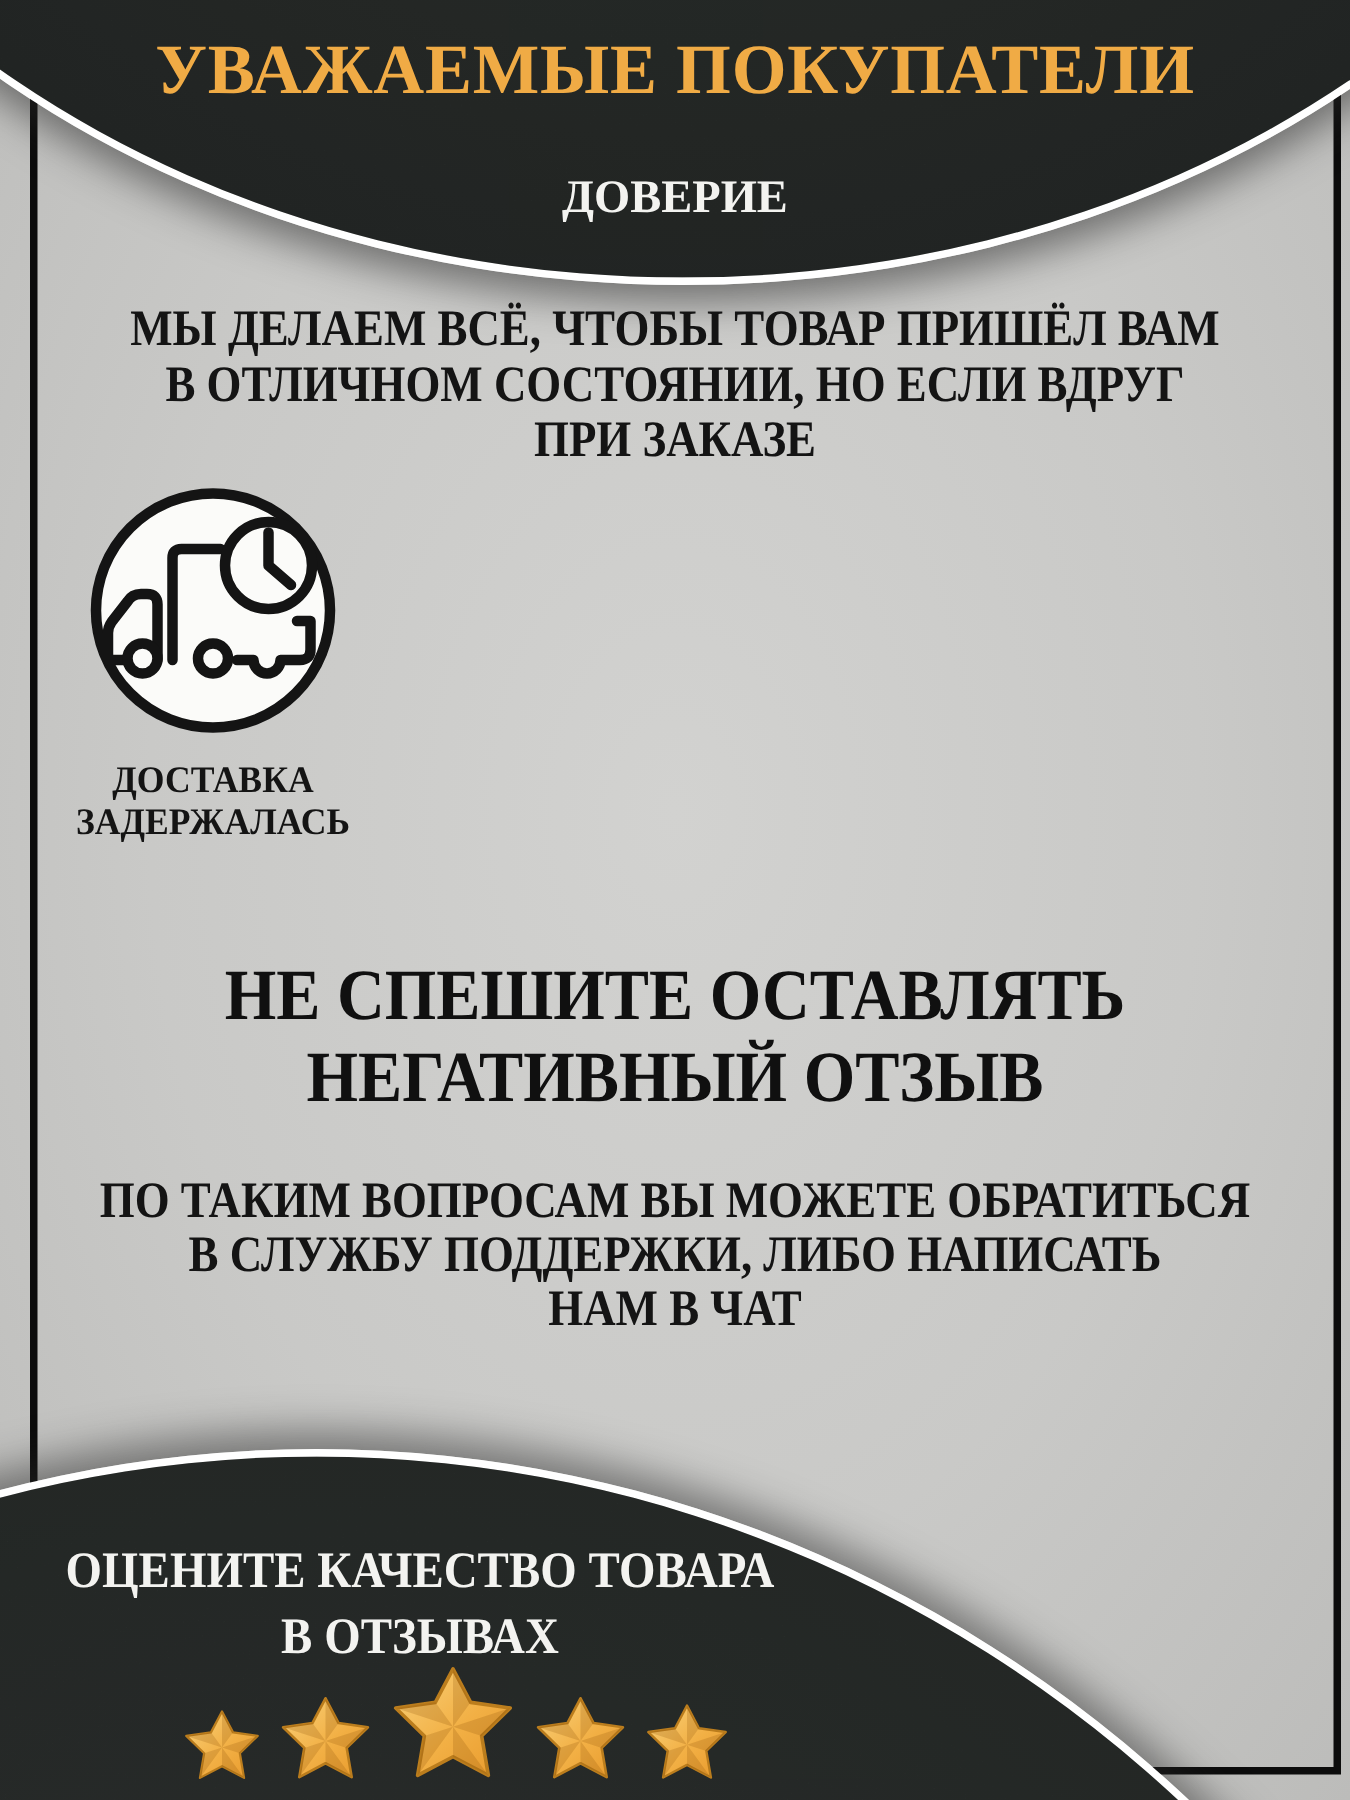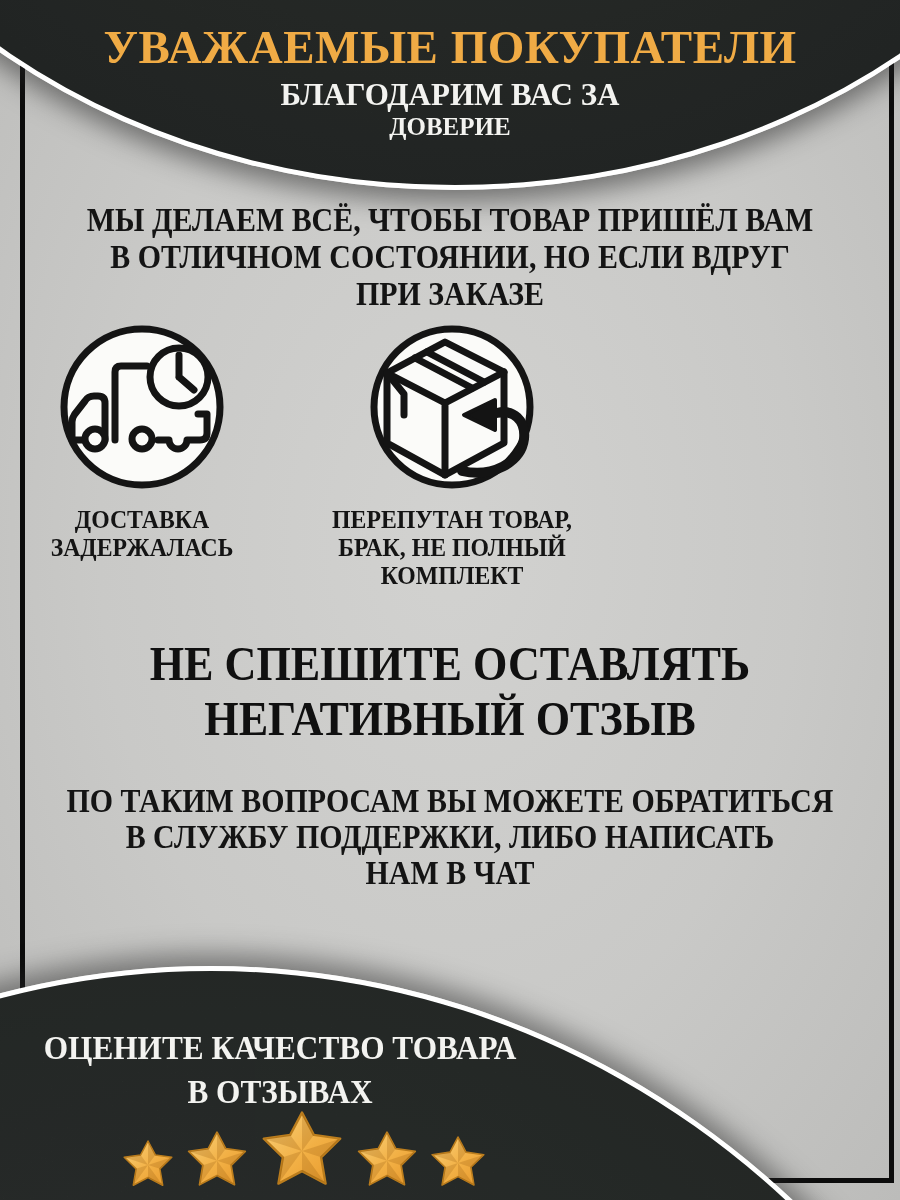--- a/index.html
+++ b/index.html
@@ -21,21 +21,21 @@
   .arc-bottom{left:-664px;top:966px;width:1740px;height:1840px;
            box-shadow:0 -12px 26px rgba(40,40,40,.5);}
   .grain{position:absolute;left:0;top:0;width:100%;height:100%;opacity:.16;}
   
   .txt{position:absolute;left:0;width:900px;text-align:center;z-index:3;
        transform-origin:center;color:#141414;}
   .gold{color:#f0ab45;}
   .white{color:#f3f3f0;}
   .title{top:20px;font-size:47px;letter-spacing:.5px;}
   .sub1{top:77px;font-size:31px;}
-  .sub2{top:113px;font-size:25px;}
+  .sub2{top:113px;font-size:31px;}
   .intro{top:201px;font-size:34px;line-height:37px;transform:scaleX(.88);}
   .headline{top:636px;font-size:48px;line-height:55px;transform:scaleX(.92);color:#101010;}
   .support{top:783px;font-size:34px;line-height:36px;transform:scaleX(.88);}
   
   .issue{position:absolute;top:322px;width:300px;text-align:center;z-index:3;}
   .issue .icon-wrap{display:inline-block;width:170px;height:170px;}
   .issue .label{margin-top:10px;font-size:25px;line-height:28px;color:#141414;
                 transform:scaleX(.95);transform-origin:center;}
   #issue-1{left:-8px;}
   #issue-2{left:302px;}
@@ -79,21 +79,20 @@
       </svg>
   </div>
 
   <div class="arc arc-bottom">
     <svg class="grain">
         <rect width="100%" height="100%" filter="url(#grain)"></rect>
       </svg>
   </div>
 
   <div class="txt title gold">УВАЖАЕМЫЕ ПОКУПАТЕЛИ</div>
-  <div class="txt sub1 white">БЛАГОДАРИМ ВАС ЗА</div>
   <div class="txt sub2 white">ДОВЕРИЕ</div>
 
   <div class="txt intro">
     <div>МЫ ДЕЛАЕМ ВСЁ, ЧТОБЫ ТОВАР ПРИШЁЛ ВАМ</div>
     <div>В ОТЛИЧНОМ СОСТОЯНИИ, НО ЕСЛИ ВДРУГ</div>
     <div>ПРИ ЗАКАЗЕ</div>
   </div>
 
   <div class="issue" id="issue-1">
     <span class="icon-wrap">
@@ -107,38 +106,20 @@
         <circle cx="122" cy="55" r="29" fill="#fbfbf9" stroke="#141414" stroke-width="7"></circle>
         <path d="M122,55 V33 M122,55 L137,68" stroke-width="7"></path>
       </svg>
     </span>
     <div class="label">
       <div>ДОСТАВКА</div>
       <div>ЗАДЕРЖАЛАСЬ</div>
     </div>
   </div>
 
-  <div class="issue" id="issue-2">
-    <span class="icon-wrap">
-      <svg class="icon" width="170" height="170" viewBox="0 0 170 170">
-        <circle cx="85" cy="85" r="78" fill="#fbfbf9" stroke="#141414" stroke-width="7"></circle>
-        <path d="M78,20 L137,50 L137,121 L78,153 L20,121 L20,51 Z" stroke-width="7"></path>
-        <path d="M20,51 L78,81 L137,50 M78,81 L78,153" stroke-width="7"></path>
-        <path d="M60,30 L117,60 M48,36 L105,66" stroke-width="7"></path>
-        <path d="M20,51 L37,72 L37,93" stroke-width="7"></path>
-        <path d="M95,149 C124,156 154,141 157,117 C159,98 146,87 130,91" stroke-width="10"></path>
-        <polygon points="128,78 97,93 128,108" fill="#141414" stroke="#141414" stroke-width="4" stroke-linejoin="round"></polygon>
-      </svg>
-    </span>
-    <div class="label">
-      <div>ПЕРЕПУТАН ТОВАР,</div>
-      <div>БРАК, НЕ ПОЛНЫЙ</div>
-      <div>КОМПЛЕКТ</div>
-    </div>
-  </div>
 
 
   <div class="txt headline">
     <div>НЕ СПЕШИТЕ ОСТАВЛЯТЬ</div>
     <div>НЕГАТИВНЫЙ ОТЗЫВ</div>
   </div>
 
   <div class="txt support">
     <div>ПО ТАКИМ ВОПРОСАМ ВЫ МОЖЕТЕ ОБРАТИТЬСЯ</div>
     <div>В СЛУЖБУ ПОДДЕРЖКИ, ЛИБО НАПИСАТЬ</div>

